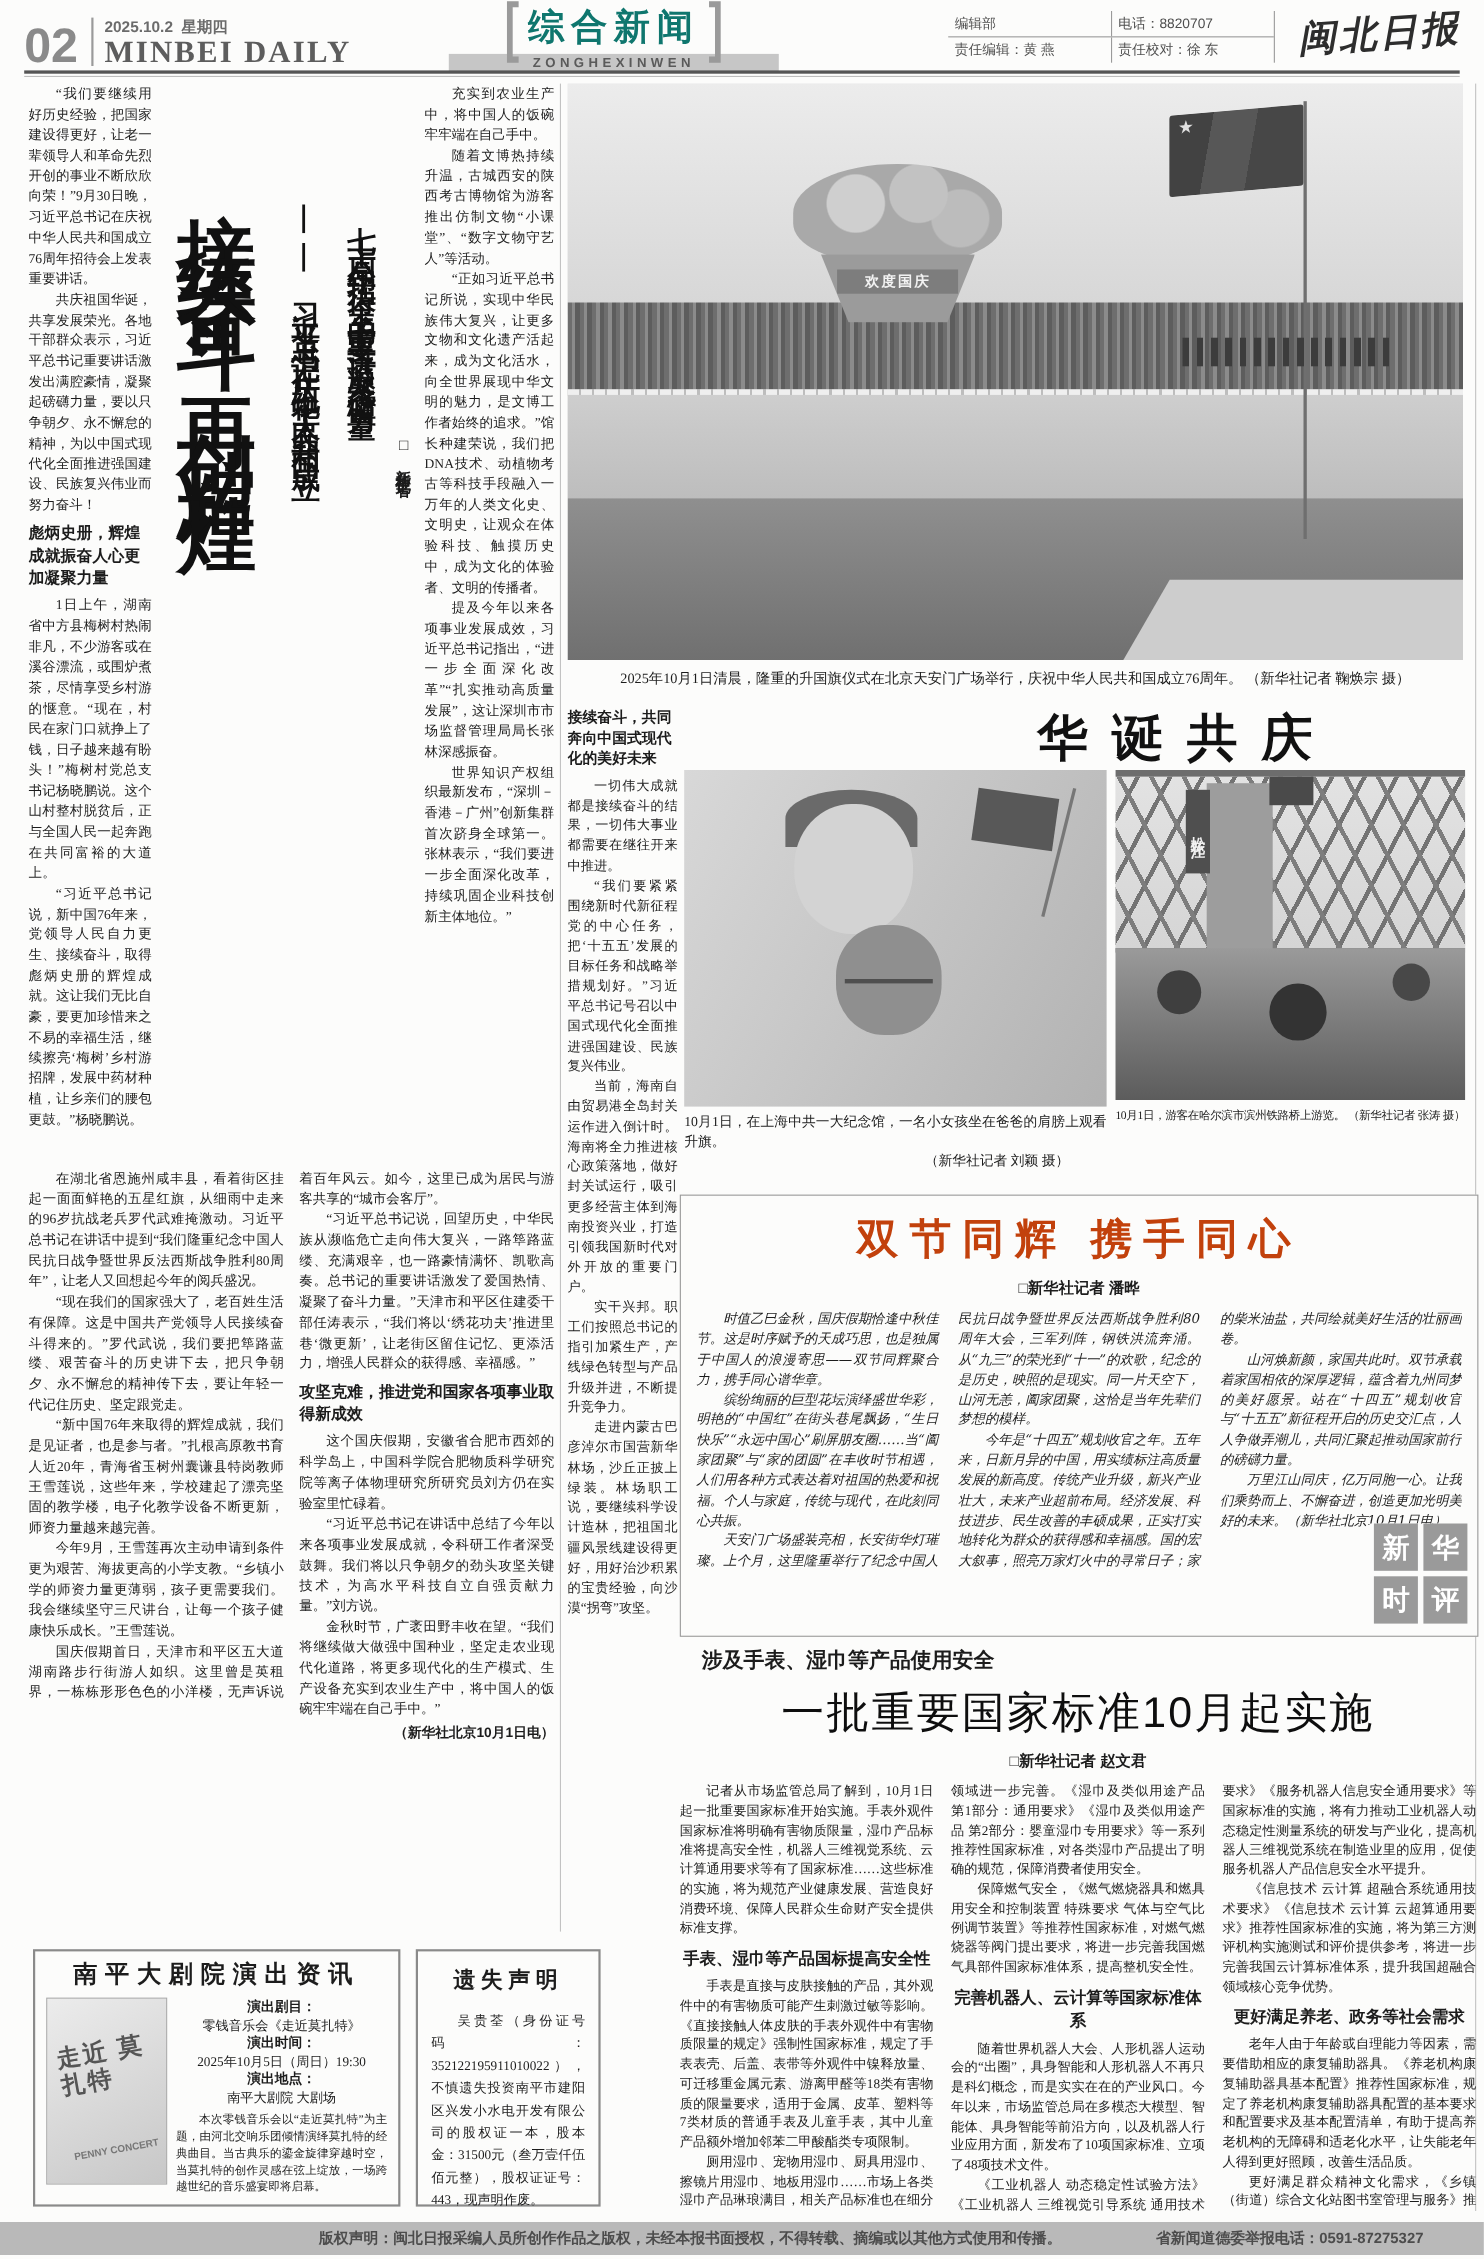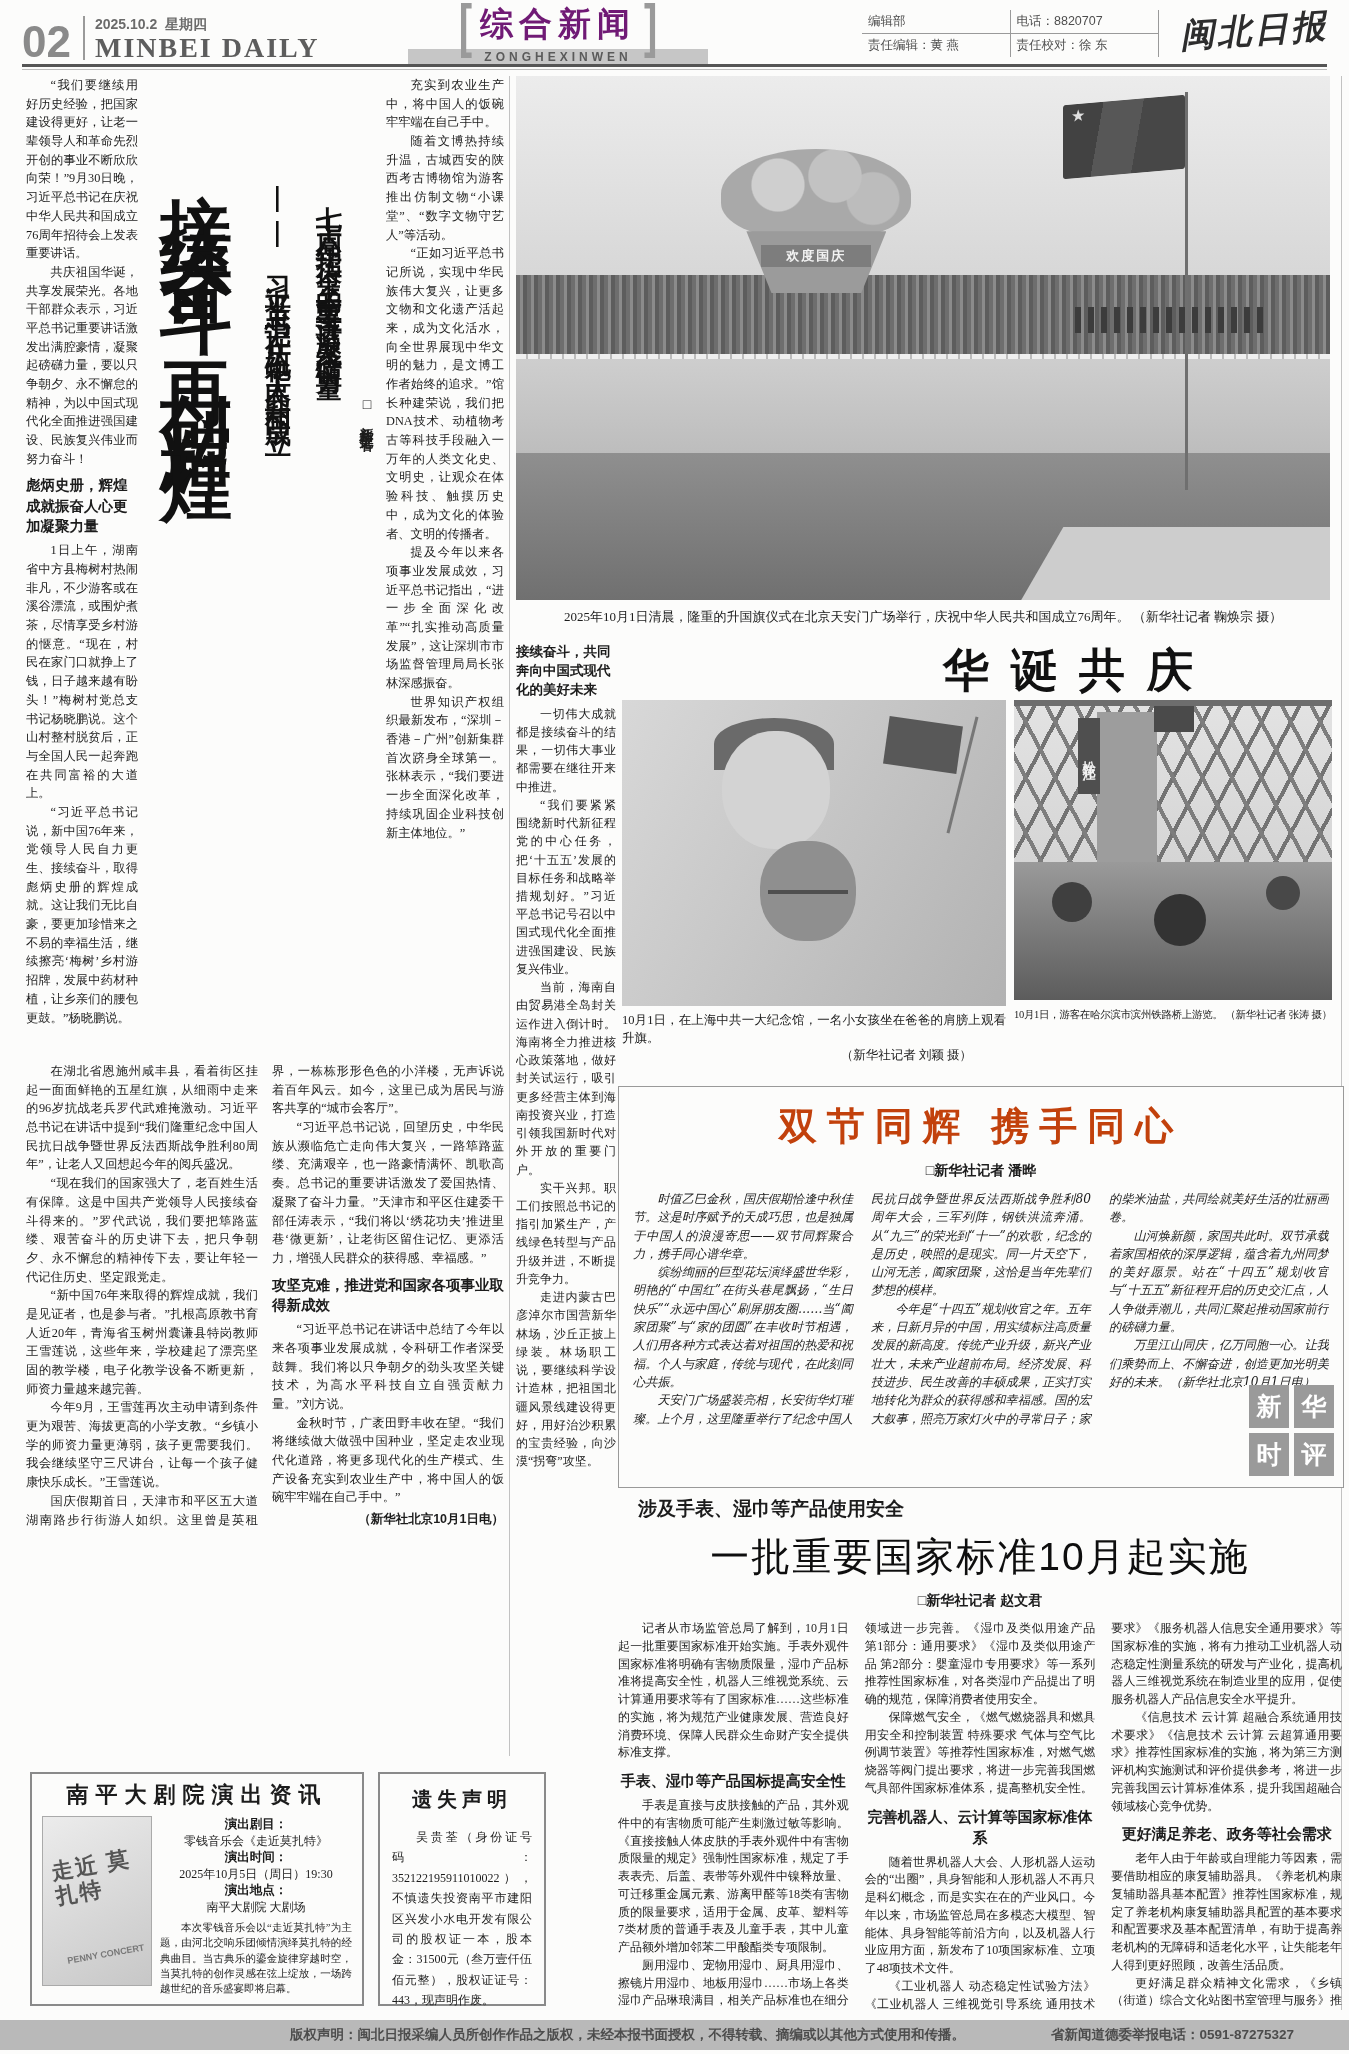--- a/index.html
+++ b/index.html
@@ -8,21 +8,21 @@
   .abs{position:absolute;}
   
   .hdr{left:22px;top:8px;width:1305px;height:54px;display:flex;align-items:flex-end;}
   .pagenum{font-family:"Liberation Sans",sans-serif;font-weight:900;font-size:44px;color:#8a8a8a;line-height:.9;}
   .hdr-div{width:2px;height:44px;background:#9a9a9a;margin:0 10px 2px 12px;}
   .hdr-date{font-family:"Liberation Sans",sans-serif;font-weight:700;font-size:14px;color:#6b6b6b;}
   .hdr-en{font-family:"Liberation Serif",serif;font-weight:700;font-size:28px;color:#5d5d5d;letter-spacing:2px;line-height:1;}
   .section-wrap{position:absolute;left:408px;top:2px;width:300px;text-align:center;}
   .section-line{display:flex;align-items:center;justify-content:center;gap:8px;}
   .bracket{font-family:"Liberation Sans",sans-serif;font-weight:700;font-size:40px;color:#9a9a9a;transform:scaleY(1.5);line-height:1;}
-  .section-cn{font-family:"Liberation Sans",sans-serif;font-weight:900;font-size:33px;color:#701a75;letter-spacing:6px;}
+  .section-cn{font-family:"Liberation Sans",sans-serif;font-weight:900;font-size:33px;color:#0f766e;letter-spacing:6px;}
   .section-py{margin-top:2px;background:#c6c6c6;color:#5a5a5a;font-family:"Liberation Sans",sans-serif;
               font-weight:700;font-size:12px;letter-spacing:4px;padding:1px 0;}
   .edbox{position:absolute;left:862px;top:10px;width:296px;font-family:"Liberation Sans",sans-serif;
          font-size:12.5px;color:#4e4e4e;border-right:1px solid #9a9a9a;}
   .edrow{display:flex;border-bottom:1px solid #9a9a9a;}
   .edrow:last-child{border-bottom:none;}
   .edcell{flex:1;padding:3px 6px;}
   .edcell+.edcell{border-left:1px solid #9a9a9a;}
   .masthead{position:absolute;left:1180px;top:8px;font-family:"DejaVu Serif",serif;font-style:italic;
             font-weight:900;font-size:34px;color:#2d2d2d;transform:rotate(-4deg);letter-spacing:3px;}
@@ -218,20 +218,21 @@
     </div>
 </div>
 <div class="abs lead-lower">
     <p class="para">在湖北省恩施州咸丰县，看着街区挂起一面面鲜艳的五星红旗，从细雨中走来的96岁抗战老兵罗代武难掩激动。习近平总书记在讲话中提到“我们隆重纪念中国人民抗日战争暨世界反法西斯战争胜利80周年”，让老人又回想起今年的阅兵盛况。</p>
     <p class="para">“现在我们的国家强大了，老百姓生活有保障。这是中国共产党领导人民接续奋斗得来的。”罗代武说，我们要把筚路蓝缕、艰苦奋斗的历史讲下去，把只争朝夕、永不懈怠的精神传下去，要让年轻一代记住历史、坚定跟党走。</p>
     <p class="para">“新中国76年来取得的辉煌成就，我们是见证者，也是参与者。”扎根高原教书育人近20年，青海省玉树州囊谦县特岗教师王雪莲说，这些年来，学校建起了漂亮坚固的教学楼，电子化教学设备不断更新，师资力量越来越完善。</p>
     <p class="para">今年9月，王雪莲再次主动申请到条件更为艰苦、海拔更高的小学支教。“乡镇小学的师资力量更薄弱，孩子更需要我们。我会继续坚守三尺讲台，让每一个孩子健康快乐成长。”王雪莲说。</p>
     <p class="para">国庆假期首日，天津市和平区五大道湖南路步行街游人如织。这里曾是英租界，一栋栋形形色色的小洋楼，无声诉说着百年风云。如今，这里已成为居民与游客共享的“城市会客厅”。</p>
     <p class="para">“习近平总书记说，回望历史，中华民族从濒临危亡走向伟大复兴，一路筚路蓝缕、充满艰辛，也一路豪情满怀、凯歌高奏。总书记的重要讲话激发了爱国热情、凝聚了奋斗力量。”天津市和平区住建委干部任涛表示，“我们将以‘绣花功夫’推进里巷‘微更新’，让老街区留住记忆、更添活力，增强人民群众的获得感、幸福感。”</p>
     <div class="sub-h">攻坚克难，推进党和国家各项事业取得新成效</div>
+    <p class="para">这个国庆假期，安徽省合肥市西郊的科学岛上，中国科学院合肥物质科学研究院等离子体物理研究所研究员刘方仍在实验室里忙碌着。</p>
     <p class="para">“习近平总书记在讲话中总结了今年以来各项事业发展成就，令科研工作者深受鼓舞。我们将以只争朝夕的劲头攻坚关键技术，为高水平科技自立自强贡献力量。”刘方说。</p>
     <p class="para">金秋时节，广袤田野丰收在望。“我们将继续做大做强中国种业，坚定走农业现代化道路，将更多现代化的生产模式、生产设备充实到农业生产中，将中国人的饭碗牢牢端在自己手中。”</p>
     <div class="dateline">（新华社北京10月1日电）</div>
   </div>
 <div class="abs vrule-main"></div>
 <div class="abs vrule-right"></div>
 
 <div class="photo ph-main">
   <div class="ph-sky"></div>
   <div class="ph-crowd"></div>

